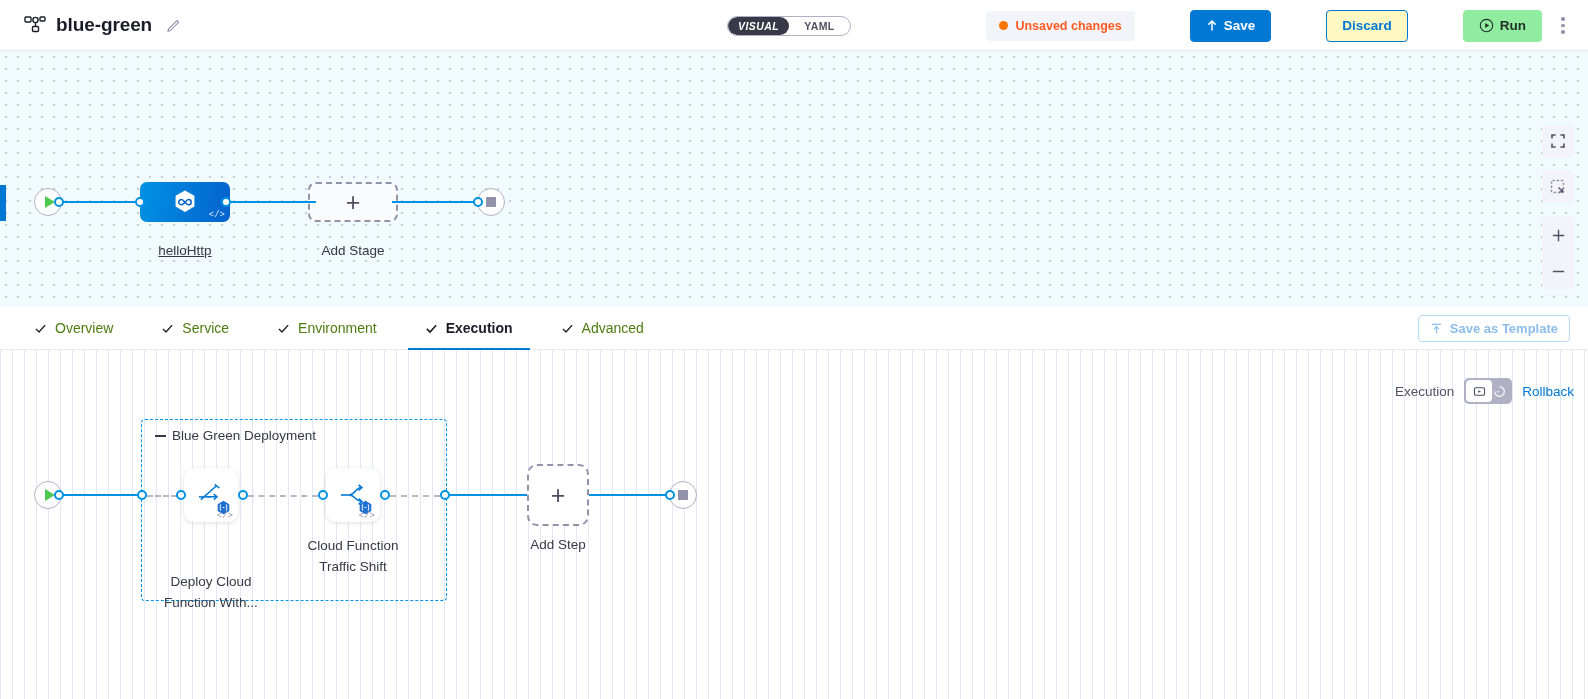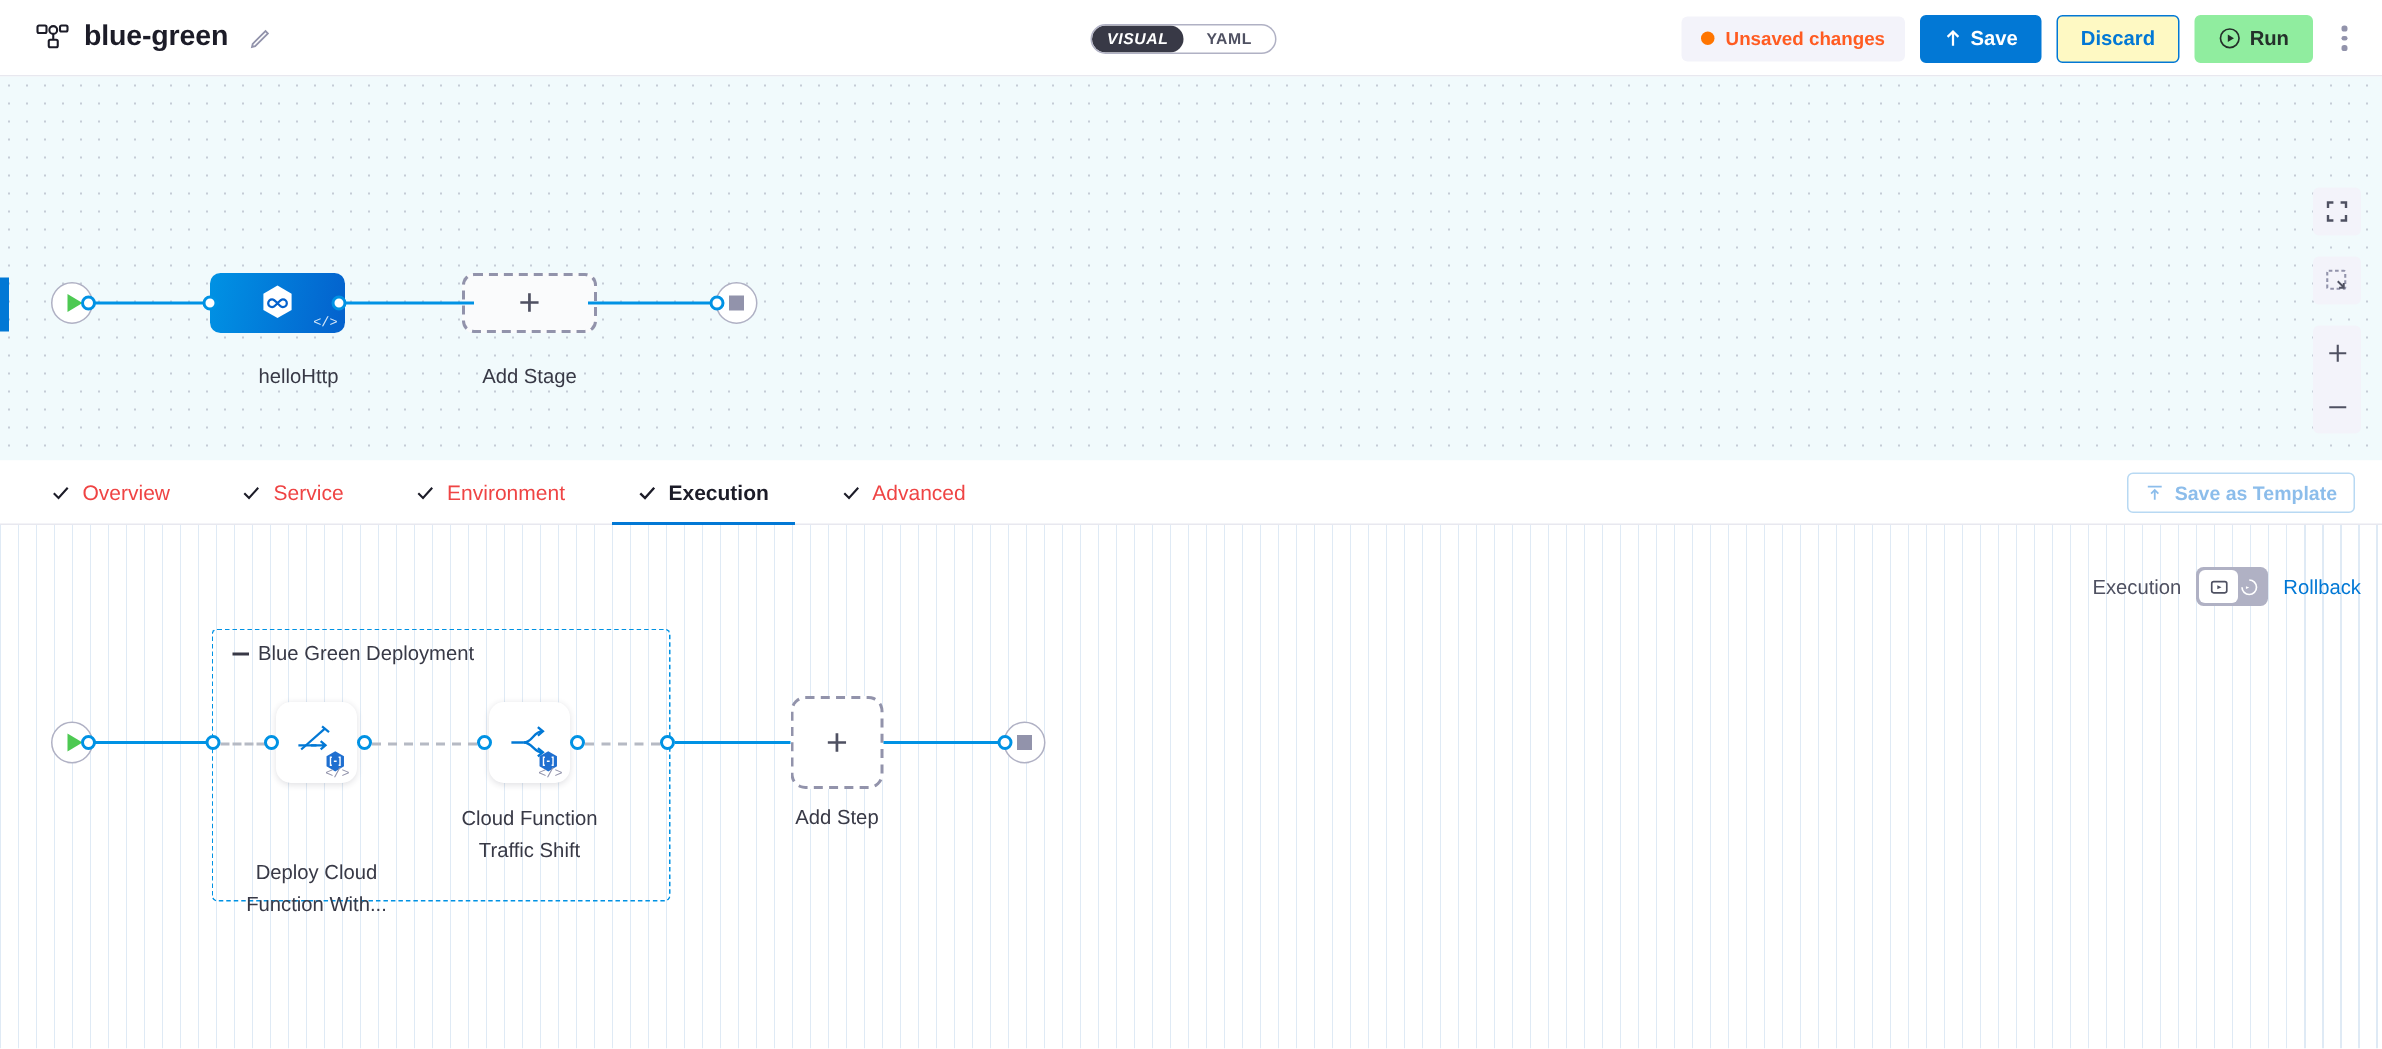--- a/index.html
+++ b/index.html
@@ -44,21 +44,21 @@
   }
   .unsaved {
     height: 30px; background: #f3f3fa; border-radius: 4px;
     display: flex; align-items: center; gap: 7px; padding: 0 13px;
     font-size: 12.5px; font-weight: bold; color: #ff5b21;
   }
   .dot-orange { width: 9px; height: 9px; border-radius: 50%; background: #ff7500; }
   .btn {
     height: 32px; border-radius: 4px; display: flex; align-items: center;
     justify-content: center; gap: 6px; font-size: 13.5px; font-weight: bold;
-    cursor: pointer; padding: 0 15px; white-space: nowrap;
+    cursor: pointer; padding: 0 15px; white-space: nowrap; margin-left: 45px;
   }
   .btn-save { background: #0278d5; color: #ffffff; border: 1px solid #0278d5; }
   .btn-discard { background: #fef9c3; color: #0278d5; border: 1px solid #0278d5; }
   .btn-run { background: #90ed9f; color: #24302a; border: 1px solid #90ed9f; }
   .kebab {
     width: 22px; height: 32px; display: flex; flex-direction: column;
     align-items: center; justify-content: center; gap: 3px; cursor: pointer;
   }
   .kebab i { width: 3.5px; height: 3.5px; border-radius: 50%; background: #9293ab; display: block; }
 
@@ -131,21 +131,21 @@
   .tool-group .tool-btn { background: transparent; height: 36px; }
 
   
   .tabs-bar {
     position: absolute; top: 307px; left: 0; width: 1588px; height: 43px;
     background: #ffffff; border-bottom: 1px solid #e8e8ef;
     display: flex; align-items: center;
   }
   .tab {
     display: flex; align-items: center; gap: 8px; height: 43px;
-    padding: 0 17px; margin-left: 14px; font-size: 14px; color: #ef4444;
+    padding: 0 17px; margin-left: 14px; font-size: 14px; color: #4d7c0f;
     cursor: pointer; position: relative;
   }
   .tab:first-child { margin-left: 17px; }
   .tab.active { font-weight: bold; color: #1c1c28; }
   .tab.active:after {
     content: ""; position: absolute; left: 0; right: 0; bottom: -1px;
     height: 3px; background: #0278d5;
   }
   .check { width: 13px; height: 13px; display: block; }
   .save-template {
@@ -277,21 +277,21 @@
 
     <div class="port" style="left:135px; top:146px;"></div>
     <div class="stage-node" style="left:140px; top:131px;">
       <svg class="hexicon" viewBox="0 0 28 28">
         <path d="M14 2.4 L23.4 7.8 L23.4 18.6 L14 24 L4.6 18.6 L4.6 7.8 Z" fill="#ffffff"></path>
         <path d="M10.4 11.6 a2.6 2.6 0 1 0 0 5.2 c2.6 0 4.6 -5.2 7.2 -5.2 a2.6 2.6 0 1 1 0 5.2 c-2.6 0 -4.6 -5.2 -7.2 -5.2 z" fill="none" stroke="#0461cd" stroke-width="1.5"></path>
       </svg>
       <span class="code-badge">&lt;/&gt;</span>
     </div>
     <div class="port" style="left:221px; top:146px;"></div>
-    <div class="node-label" style="left:154px; top:190px; width:90px;">helloHttp</div>
+    <div class="node-label" style="left:140px; top:190px; width:90px;text-decoration:underline;">helloHttp</div>
 
     <div class="add-box" style="left:308px; top:131px;">
       <span class="plus-glyph">+</span>
     </div>
     <div class="node-label" style="left:308px; top:190px; width:90px;">Add Stage</div>
 
     <div class="port" style="left:473px; top:146px;"></div>
     <div class="terminal" style="left:477px; top:137px;">
       <div class="sq-stop"></div>
     </div>

